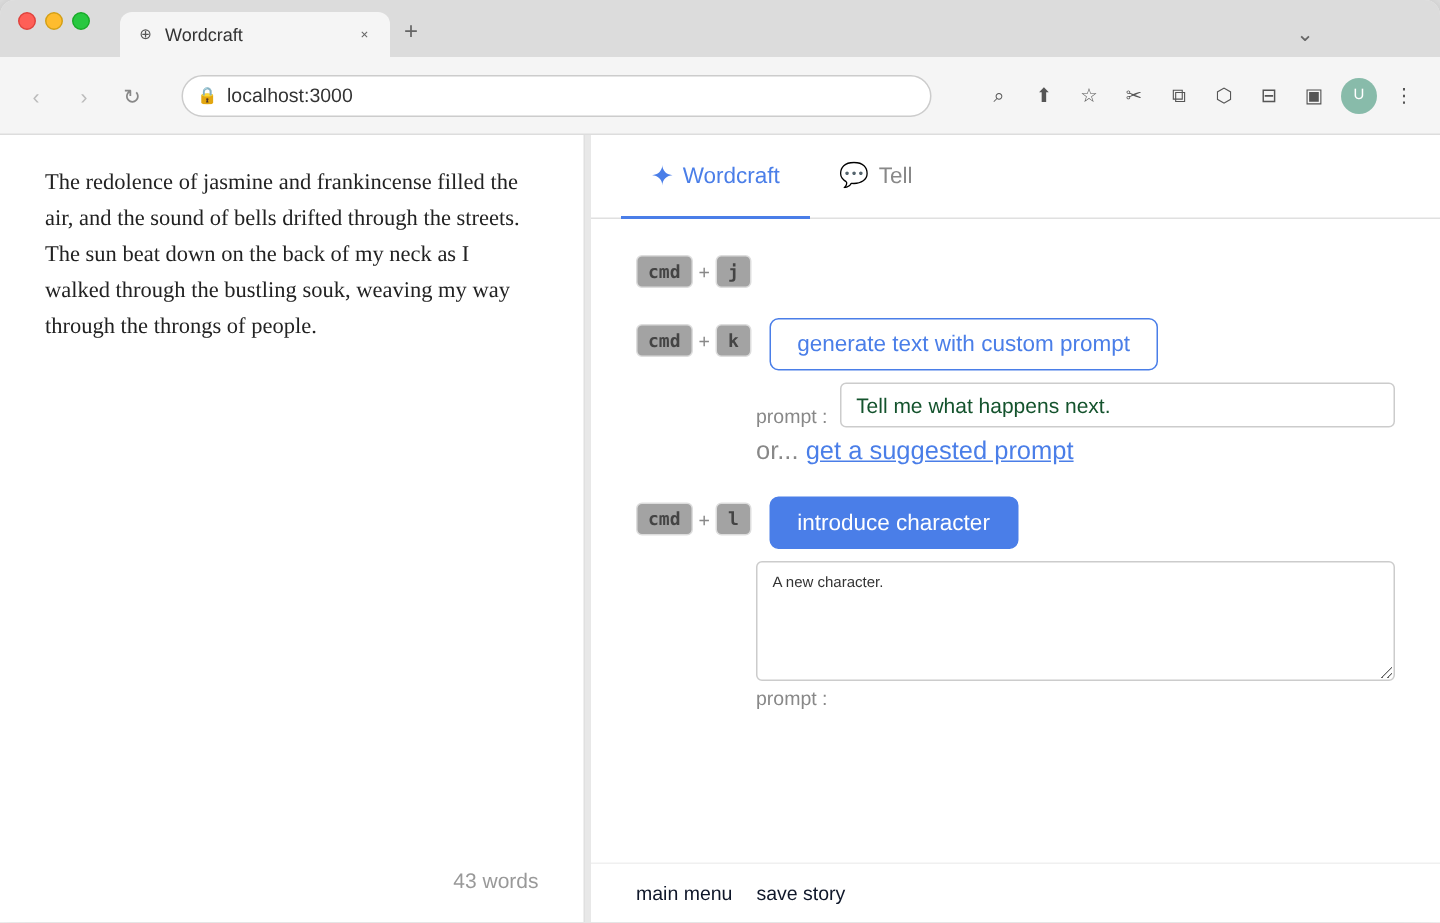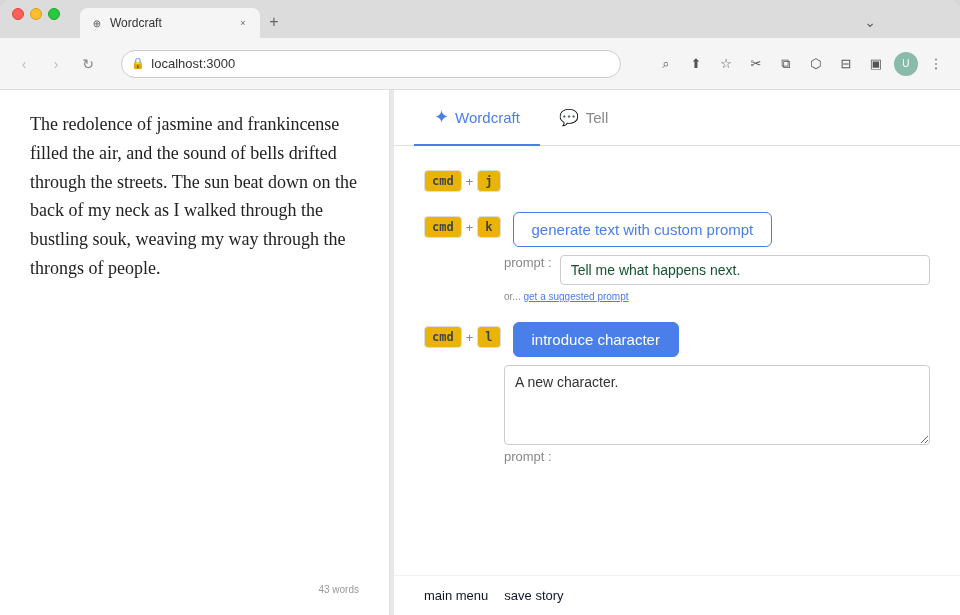--- a/index.html
+++ b/index.html
@@ -186,31 +186,31 @@
       width: 390px;
       background: white;
       padding: 20px 30px;
       display: flex;
       flex-direction: column;
       position: relative;
       border-right: 1px solid #e0e0e0;
     }
 
     .editor-text {
-      font-size: 18px;
+      font-size: 15px;
       line-height: 1.6;
       color: #222;
       flex: 1;
       font-family: Georgia, serif;
     }
 
     .word-count {
       text-align: right;
       color: #999;
-      font-size: 10px;
+      font-size: 14px;
       margin-top: 6px;
     }
 
     
     .controls-panel {
       flex: 1;
       display: flex;
       flex-direction: column;
       background: white;
       overflow-y: auto;
@@ -260,21 +260,21 @@
 
     .shortcut-keys {
       display: flex;
       align-items: center;
       gap: 4px;
       flex-shrink: 0;
       margin-top: 4px;
     }
 
     .kbd {
-      background: #eab308;
+      background: #a3a3a3;
       border: 1px solid #ddd;
       border-radius: 4px;
       padding: 3px 7px;
       font-size: 12px;
       font-weight: 600;
       color: #444;
       font-family: monospace;
     }
 
     .plus-sign {
@@ -293,21 +293,21 @@
       white-space: nowrap;
     }
 
     .action-btn.filled {
       background: #4a7ee8;
       color: white;
     }
 
     .prompt-row {
       display: flex;
-      align-items: flex-start;
+      align-items: flex-end;
       gap: 8px;
       margin-left: 80px;
     }
 
     .prompt-label {
       font-size: 13px;
       color: #888;
       flex-shrink: 0;
     }
 
@@ -315,21 +315,21 @@
       flex: 1;
       border: 1px solid #ccc;
       border-radius: 4px;
       padding: 6px 10px;
       font-size: 14px;
       color: #14532d;
       outline: none;
     }
 
     .suggest-link {
-      font-size: 10px;
+      font-size: 17px;
       color: #888;
       margin-left: 80px;
     }
 
     .suggest-link a {
       color: #4a7ee8;
       text-decoration: underline;
       cursor: pointer;
     }
 
@@ -338,21 +338,21 @@
       align-items: flex-start;
       gap: 8px;
       margin-left: 80px;
     }
 
     .prompt-textarea {
       flex: 1;
       border: 1px solid #ccc;
       border-radius: 4px;
       padding: 8px 10px;
-      font-size: 14px;
+      font-size: 10px;
       color: #333;
       resize: vertical;
       min-height: 80px;
       font-family: inherit;
       outline: none;
     }
 
     .bottom-links {
       display: flex;
       gap: 16px;

